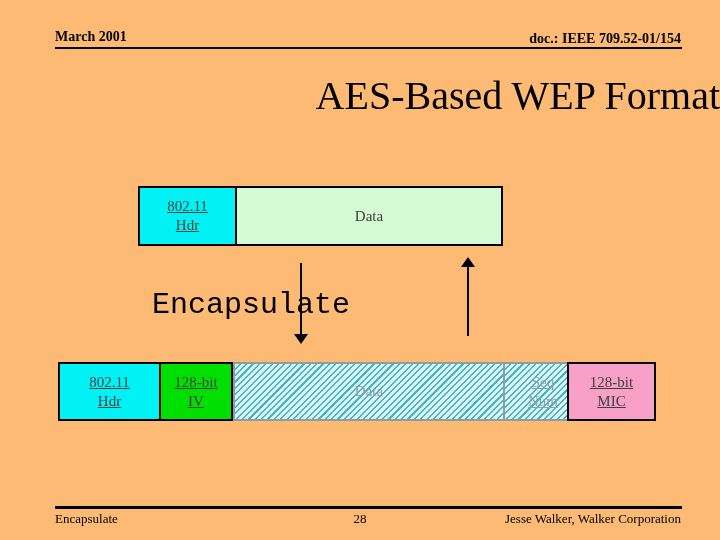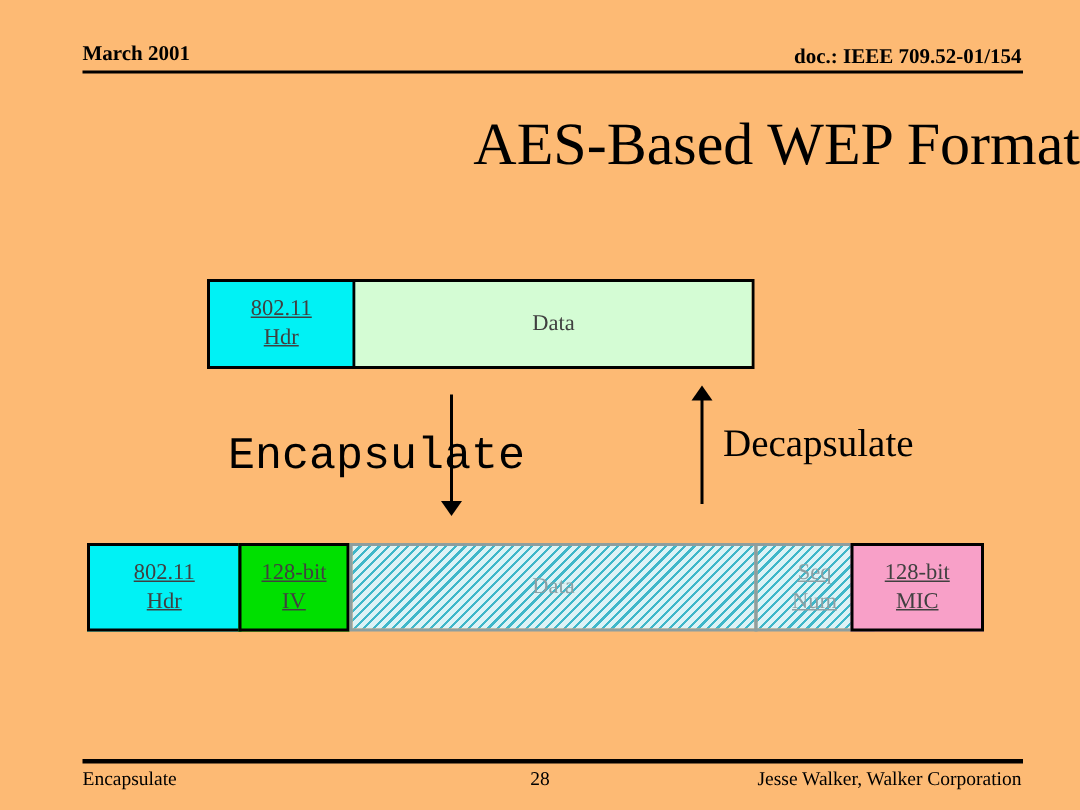--- a/index.html
+++ b/index.html
@@ -84,21 +84,20 @@
     </div>
     <div class="cell-data">
       <div class="cell-label">Data</div>
     </div>
   </div>
 
   <div class="lbl-encap">Encapsulate</div>
   <div class="arr-line arr-down-line"></div>
   <div class="arr-down-head"></div>
 
-  <div class="lbl-decap">Decapsulate</div>
   <div class="arr-line arr-up-line"></div>
   <div class="arr-up-head"></div>
 
   <div class="bcell b-hdr">
     <div class="cell-label">
       <span>802.11</span>
       <span>Hdr</span>
     </div>
   </div>
   <div class="bcell b-iv">

